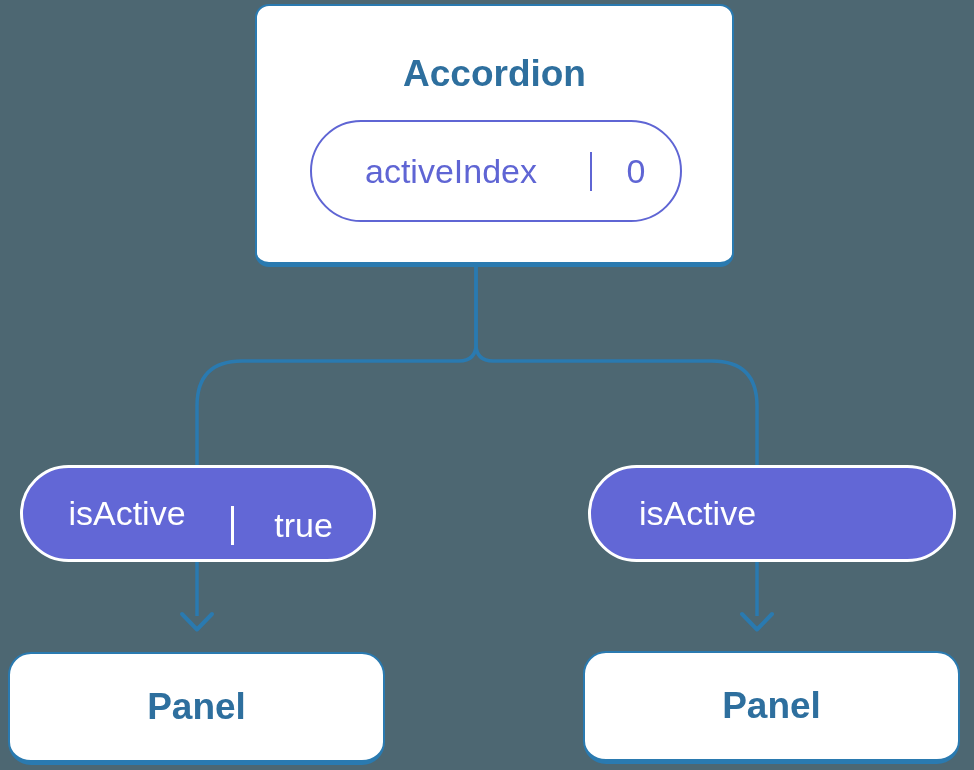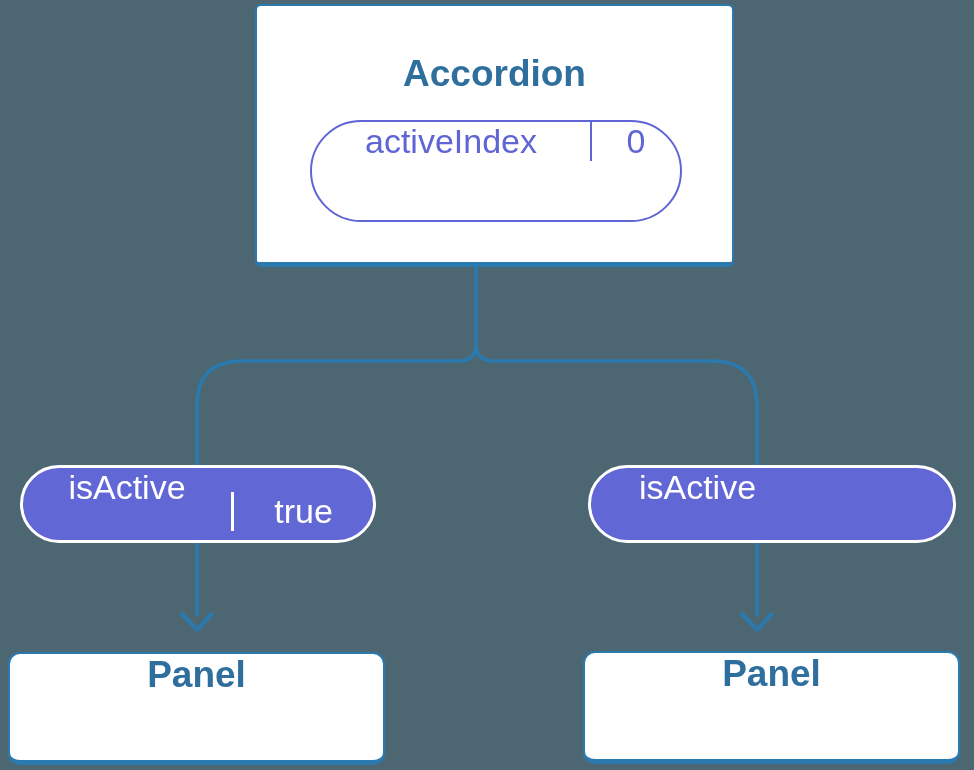--- a/index.html
+++ b/index.html
@@ -33,47 +33,48 @@
   .node {
     position: absolute;
     background: var(--node-bg);
     border: 2px solid var(--line);
     border-bottom-width: 5px;
     z-index: 1;
   }
   .node-root {
     left: 255px; top: 4px;
     width: 479px; height: 263px;
-    border-radius: 6px;
+    border-radius: 14px;
   }
   .node-title {
     position: absolute;
     left: 0; right: 0;
     top: 47px;
     text-align: center;
     font-size: 37px;
     font-weight: 600;
     color: var(--node-text);
   }
   .node-panel {
     width: 377px; height: 113px;
-    border-radius: 12px;
+    border-radius: 23px;
     display: flex;
+    align-items: center;
     justify-content: center;
     font-size: 37px;
     font-weight: 600;
     color: var(--node-text);
   }
   .node-panel.left  { left: 8px;   top: 652px; }
   .node-panel.right { left: 583px; top: 651px; }
 
   .pill {
     position: absolute;
     display: flex;
-    align-items: flex-start;
+    align-items: center;
     z-index: 2;
     font-size: 34px;
     font-weight: 500;
   }
   .pill .seg {
     display: flex;
     align-items: center;
     justify-content: center;
     white-space: nowrap;
   }
@@ -83,21 +84,21 @@
     border: 2px solid var(--state-purple);
     border-radius: 51px;
     background: var(--node-bg);
     color: var(--state-purple);
   }
   .pill-state .seg-label { width: 278px; }
   .pill-state .seg-value { flex: 1; border-left: 2px solid var(--state-purple); }
 
   .pill-prop {
     top: 465px;
-    height: 78px;
+    height: 97px;
     border: 3px solid var(--prop-text);
     border-radius: 50px;
     background: var(--prop-bg);
     color: var(--prop-text);
   }
   .pill-prop.left  { left: 20px;  width: 356px; }
   .pill-prop.left  .seg-label { width: 208px; }
   .pill-prop.right { left: 588px; width: 368px; }
   .pill-prop.right .seg-label { width: 213px; }
   .pill-prop .seg-value { flex: 1; border-left: 3px solid var(--prop-text); margin-top: 24px; }

